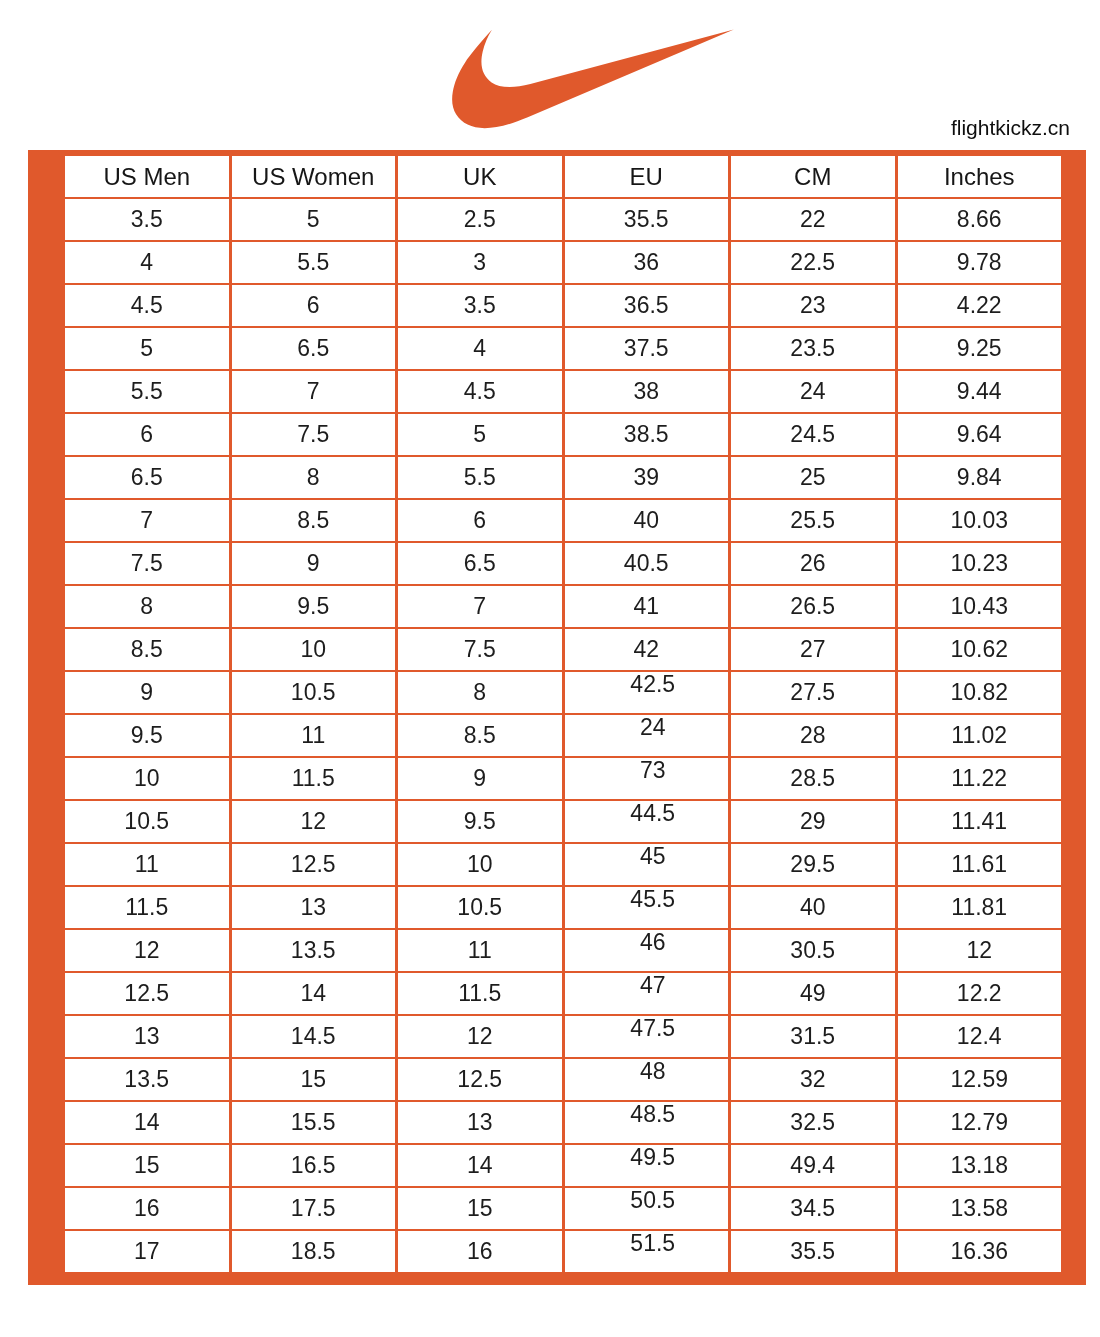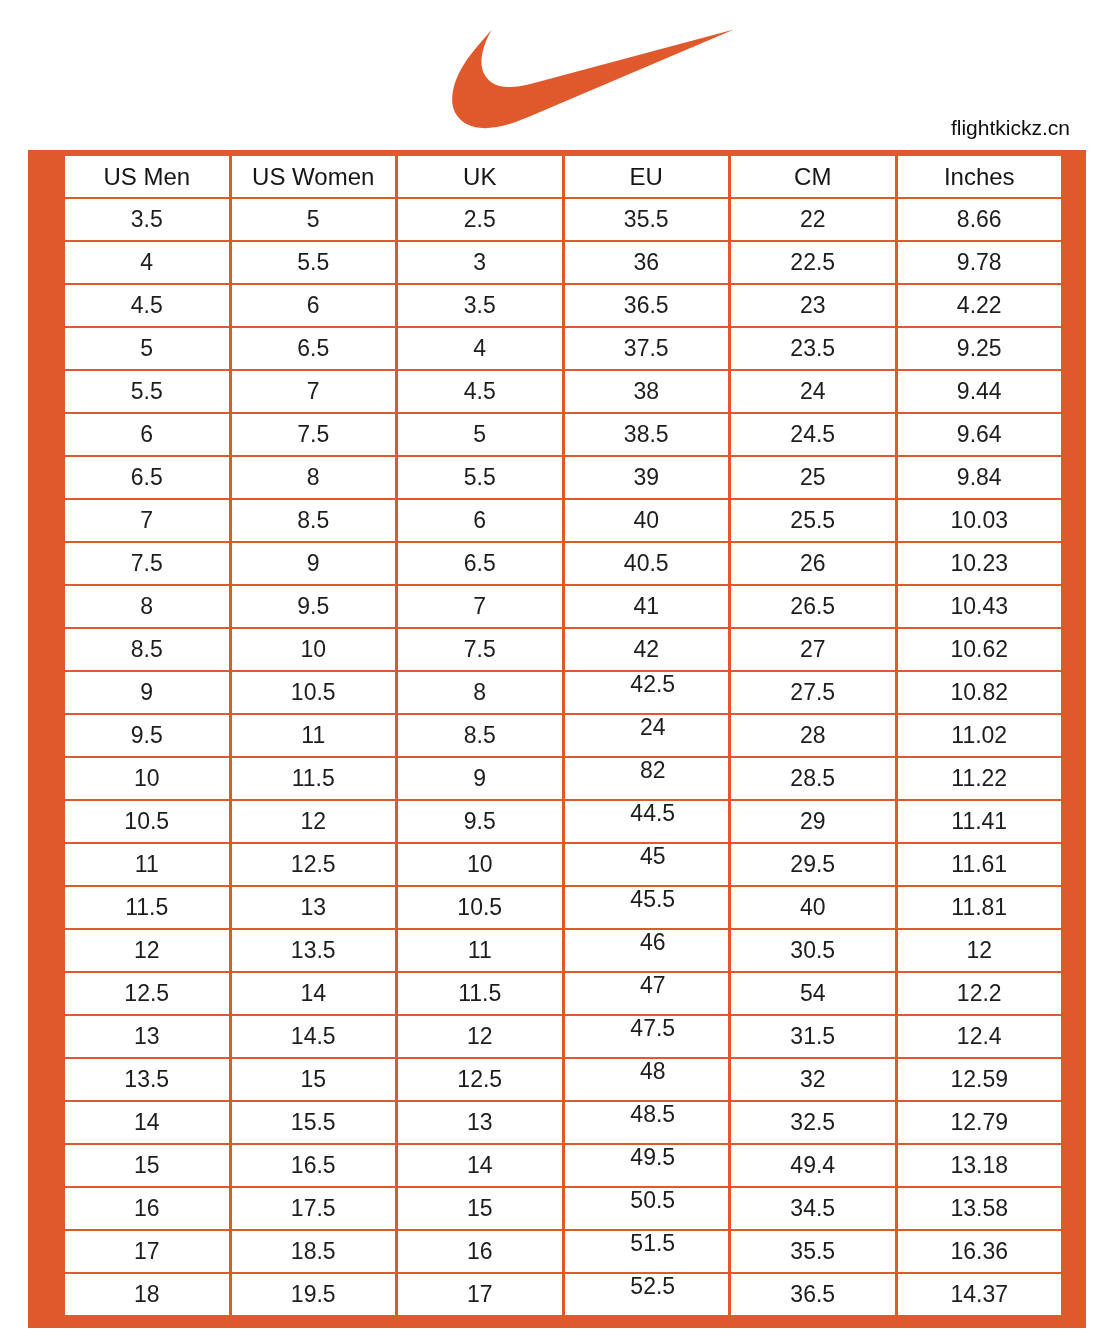--- a/index.html
+++ b/index.html
@@ -195,21 +195,21 @@
             <td><span>11</span></td>
             <td><span>8.5</span></td>
             <td><span class="raised">24</span></td>
             <td><span>28</span></td>
             <td><span>11.02</span></td>
           </tr>
           <tr>
             <td><span>10</span></td>
             <td><span>11.5</span></td>
             <td><span>9</span></td>
-            <td><span class="raised">82</span></td>
+            <td><span class="raised">73</span></td>
             <td><span>28.5</span></td>
             <td><span>11.22</span></td>
           </tr>
           <tr>
             <td><span>10.5</span></td>
             <td><span>12</span></td>
             <td><span>9.5</span></td>
             <td><span class="raised">44.5</span></td>
             <td><span>29</span></td>
             <td><span>11.41</span></td>
@@ -236,21 +236,21 @@
             <td><span>11</span></td>
             <td><span class="raised">46</span></td>
             <td><span>30.5</span></td>
             <td><span>12</span></td>
           </tr>
           <tr>
             <td><span>12.5</span></td>
             <td><span>14</span></td>
             <td><span>11.5</span></td>
             <td><span class="raised">47</span></td>
-            <td><span>54</span></td>
+            <td><span>49</span></td>
             <td><span>12.2</span></td>
           </tr>
           <tr>
             <td><span>13</span></td>
             <td><span>14.5</span></td>
             <td><span>12</span></td>
             <td><span class="raised">47.5</span></td>
             <td><span>31.5</span></td>
             <td><span>12.4</span></td>
           </tr>
@@ -287,25 +287,17 @@
             <td><span>13.58</span></td>
           </tr>
           <tr>
             <td><span>17</span></td>
             <td><span>18.5</span></td>
             <td><span>16</span></td>
             <td><span class="raised">51.5</span></td>
             <td><span>35.5</span></td>
             <td><span>16.36</span></td>
           </tr>
-          <tr>
-            <td><span>18</span></td>
-            <td><span>19.5</span></td>
-            <td><span>17</span></td>
-            <td><span class="raised">52.5</span></td>
-            <td><span>36.5</span></td>
-            <td><span>14.37</span></td>
-          </tr>
         </tbody>
     </table>
   </div>
 
 </div>
 
 </body></html>

